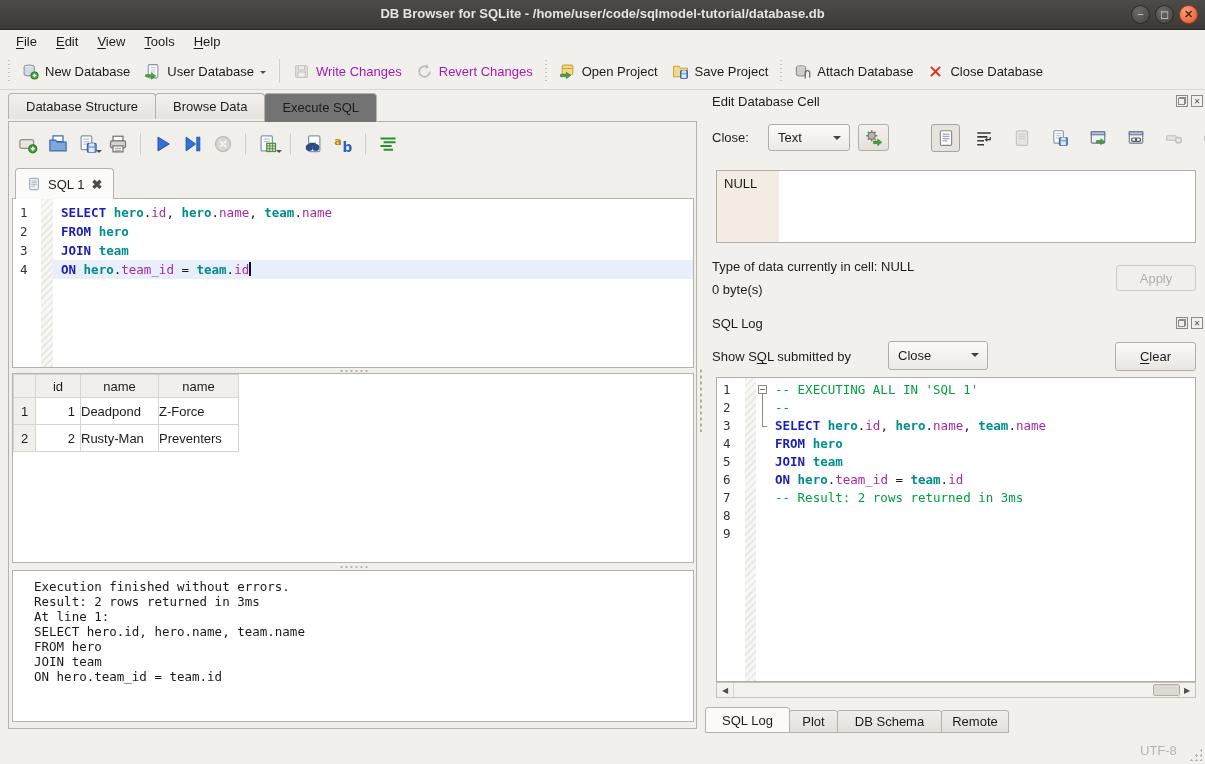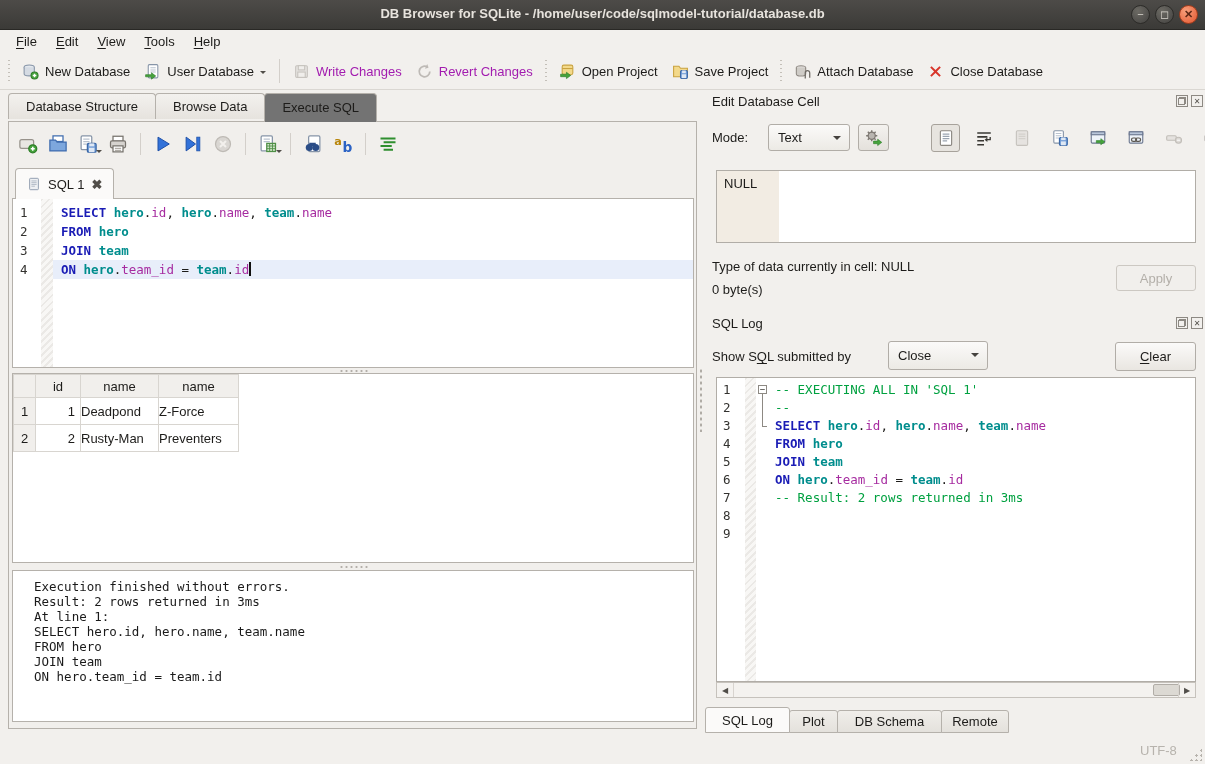--- a/index.html
+++ b/index.html
@@ -419,21 +419,21 @@
   </div>
 
   <div class="vdots"></div>
 
   <div class="dock-title abs" style="left:712px;top:94px;">Edit Database Cell</div>
   <div class="dock-btns abs" style="left:1176px;top:95px;">
     <div class="dbtn float"></div>
     <div class="dbtn">✕</div>
   </div>
 
-  <div class="ctl-label abs" style="left:712px;top:130px;">Mode:</div>
+  <div class="ctl-label abs" style="left:712px;top:130px;">Close:</div>
   <div class="select" style="left:768px;top:124px;width:82px;">
     <span>Text</span>
   </div>
   <div class="icon-btn" style="left:858px;top:124px;width:31px;height:27px;">
     <span class="icn" style="width:19px;height:19px;" id="gearIcon">
         <svg viewBox="0 0 16 16">
           <circle cx="6.5" cy="6.5" r="3" fill="#b9b5b0" stroke="#7d7872"></circle>
           <path d="M6.5 1.8v2M6.5 9.2v2M1.8 6.5h2M9.2 6.5h2M3.2 3.2l1.4 1.4M9.8 9.8 8.4 8.4M9.8 3.2 8.4 4.6M3.2 9.8l1.4-1.4" stroke="#7d7872" stroke-width="1.2"></path>
           <path d="M8 11h3.5V9.4l3.5 2.7-3.5 2.7v-1.6H8z" fill="#45a33c" stroke="#2d7d27" stroke-width=".5"></path>
         </svg>

